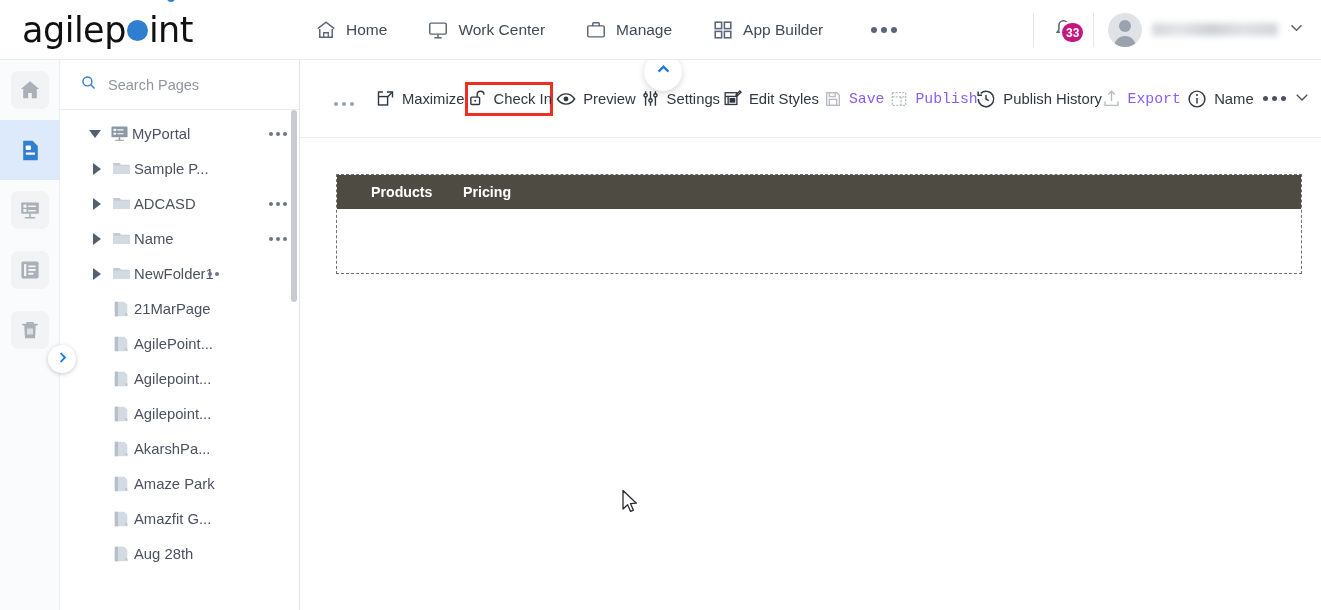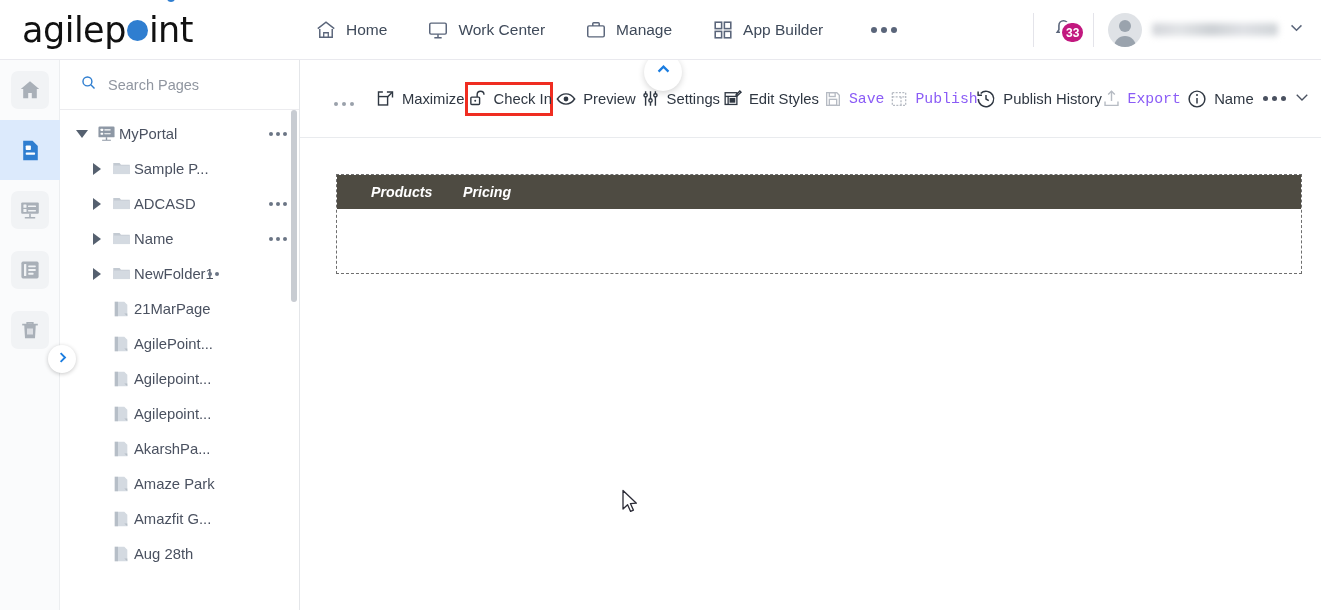--- a/index.html
+++ b/index.html
@@ -185,21 +185,21 @@
     border: 1px dashed #6e6e6e; background: #ffffff;
   }
   .widget-tools {
     position: absolute; top: -34px; left: 36px;
     height: 30px; background: #1a86e8; display: flex; align-items: center;
     padding: 0 10px; gap: 14px; z-index: 5;
   }
   .widget-tools span { cursor: pointer; display:flex; align-items:center; color:#fff; }
   .tbl-head {
     height: 34px; background: #4e4b42; display: flex; align-items: center;
-    color: #ffffff; font-size: 14.2px; font-weight: bold; font-style: italic;
+    color: #ffffff; font-size: 14.2px; font-weight: bold;
   }
   .tbl-head .col { padding-left: 0; }
   .tbl-head .c1 { width: 92px; margin-left: 34px; }
   .tbl-head .c2 { width: 120px; }
   .tbl-body { height: 64px; background: #ffffff; }
 
   
   .cursor { position: absolute; left: 620px; top: 488px; z-index: 80; pointer-events: none; }
 </style>
 </head>
@@ -365,21 +365,21 @@
           <circle cx="10.5" cy="10.5" r="6.3"></circle>
             <path d="M15.3 15.3 20.5 20.5"></path>
         </svg>
       </span>
       <span class="ph">Search Pages</span>
     </div>
 
     <div class="tree-scroll">
       <div class="tree-sb"></div>
 
-      <div class="tree-row" style="padding-left:11px">
+      <div class="tree-row" style="padding-left:24px">
         <span class="tw">
             <i class="tri-d"></i>
           </span>
         <span class="t-icon">
           <svg width="21" height="21" viewBox="0 0 24 24" fill="#8e98a5">
             <rect x="2.8" y="4" width="18.4" height="12.4" rx="1.4"></rect>
             <rect x="5.2" y="6.6" width="3" height="2.4" rx="0.5" fill="#fff"></rect>
             <rect x="9.4" y="7.2" width="7.4" height="1.3" rx="0.5" fill="#fff"></rect>
             <rect x="5.2" y="11" width="3" height="2.4" rx="0.5" fill="#fff"></rect>
             <rect x="9.4" y="11.6" width="7.4" height="1.3" rx="0.5" fill="#fff"></rect>

